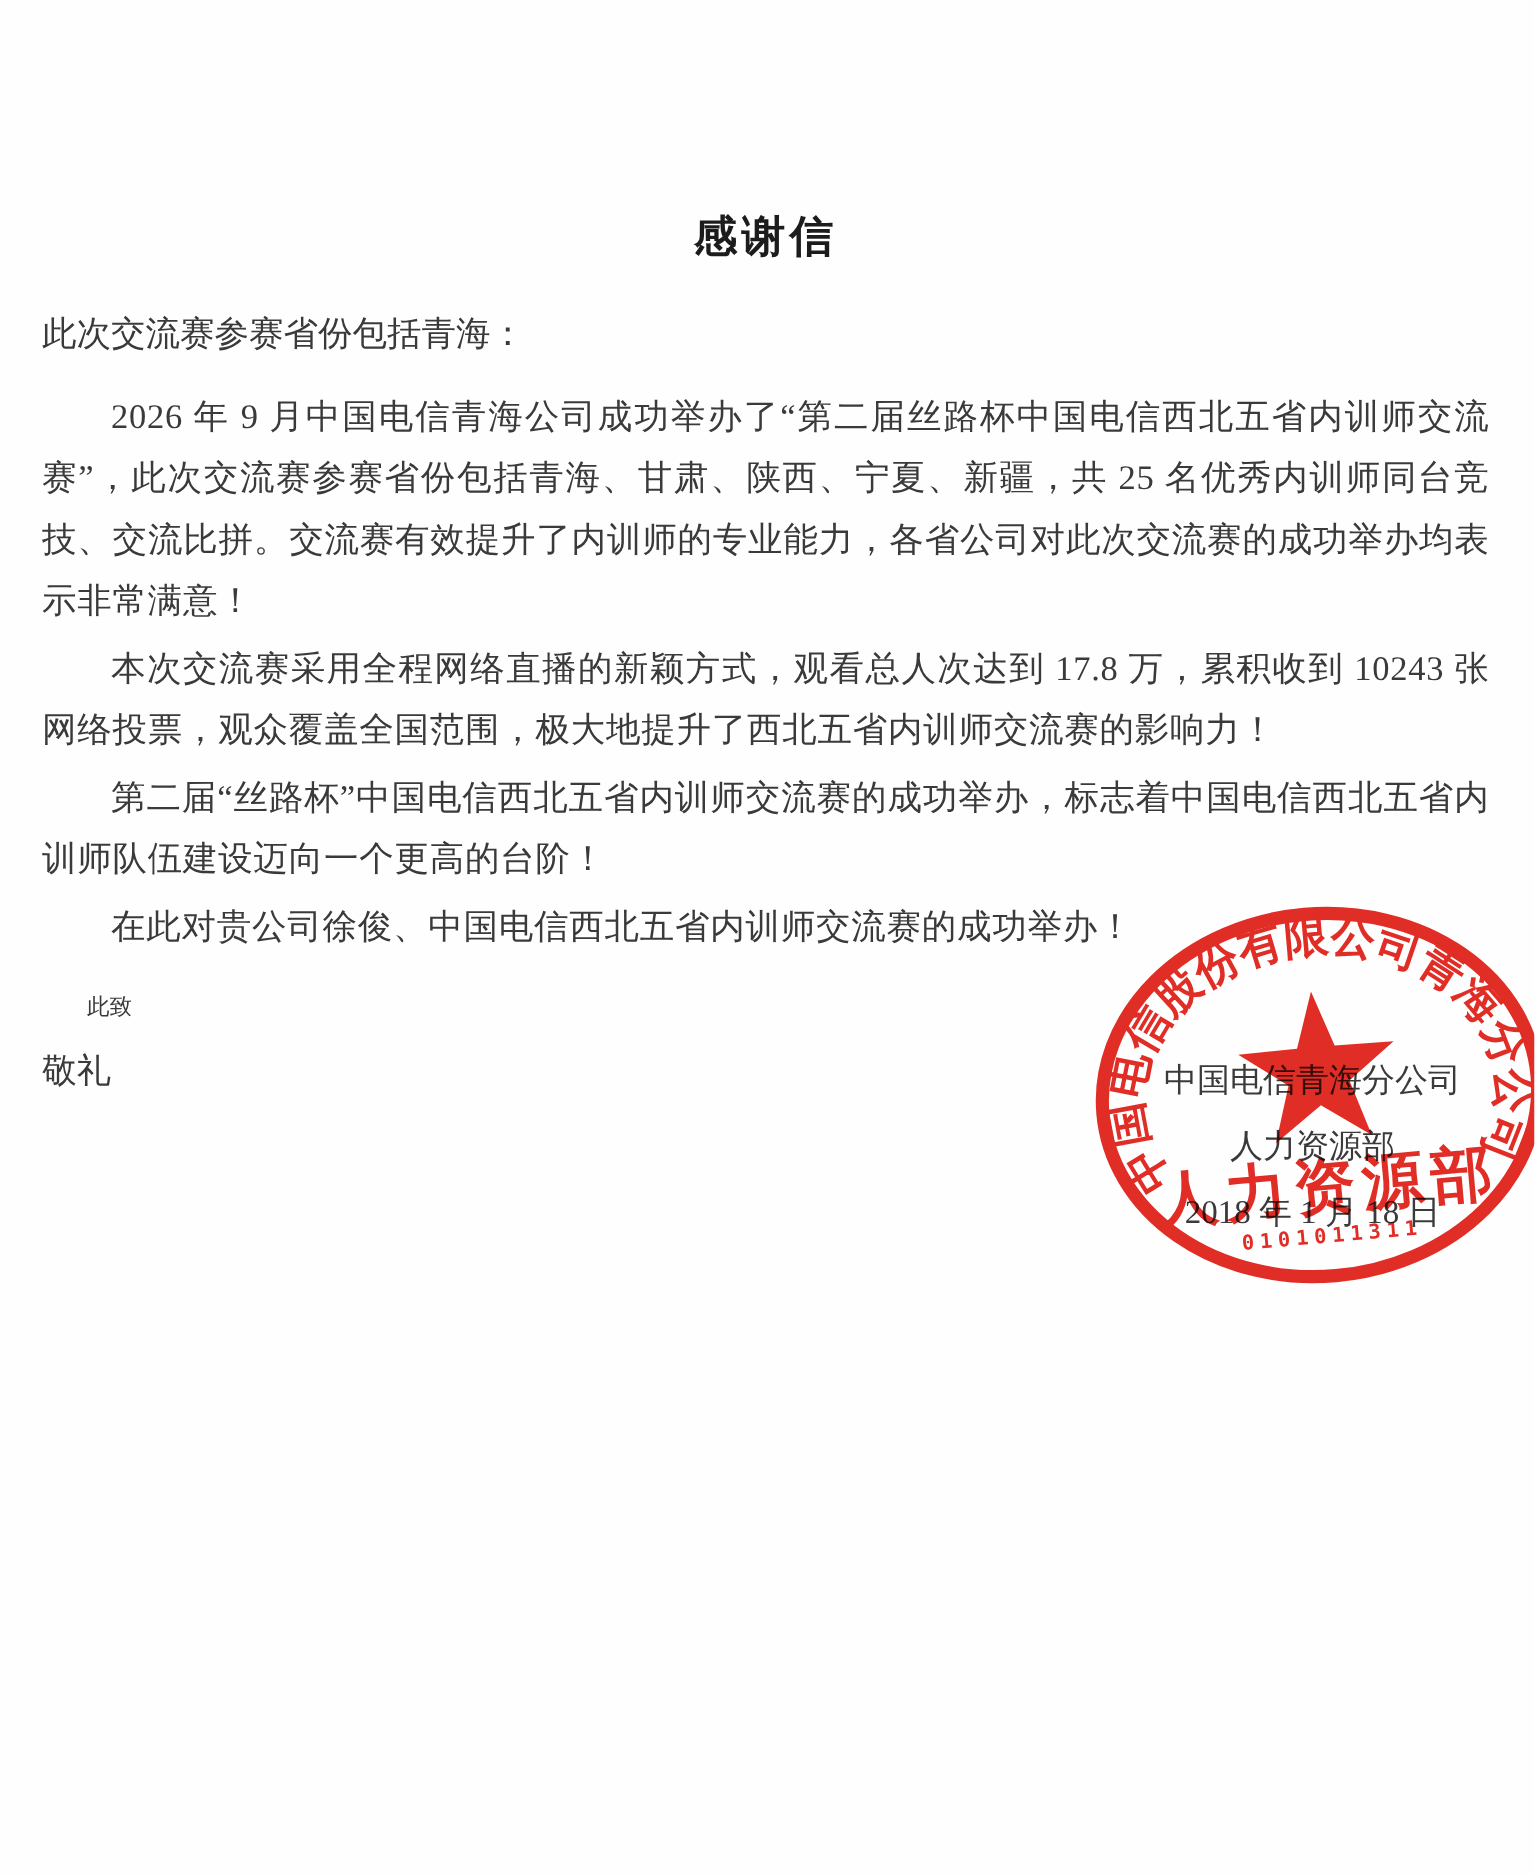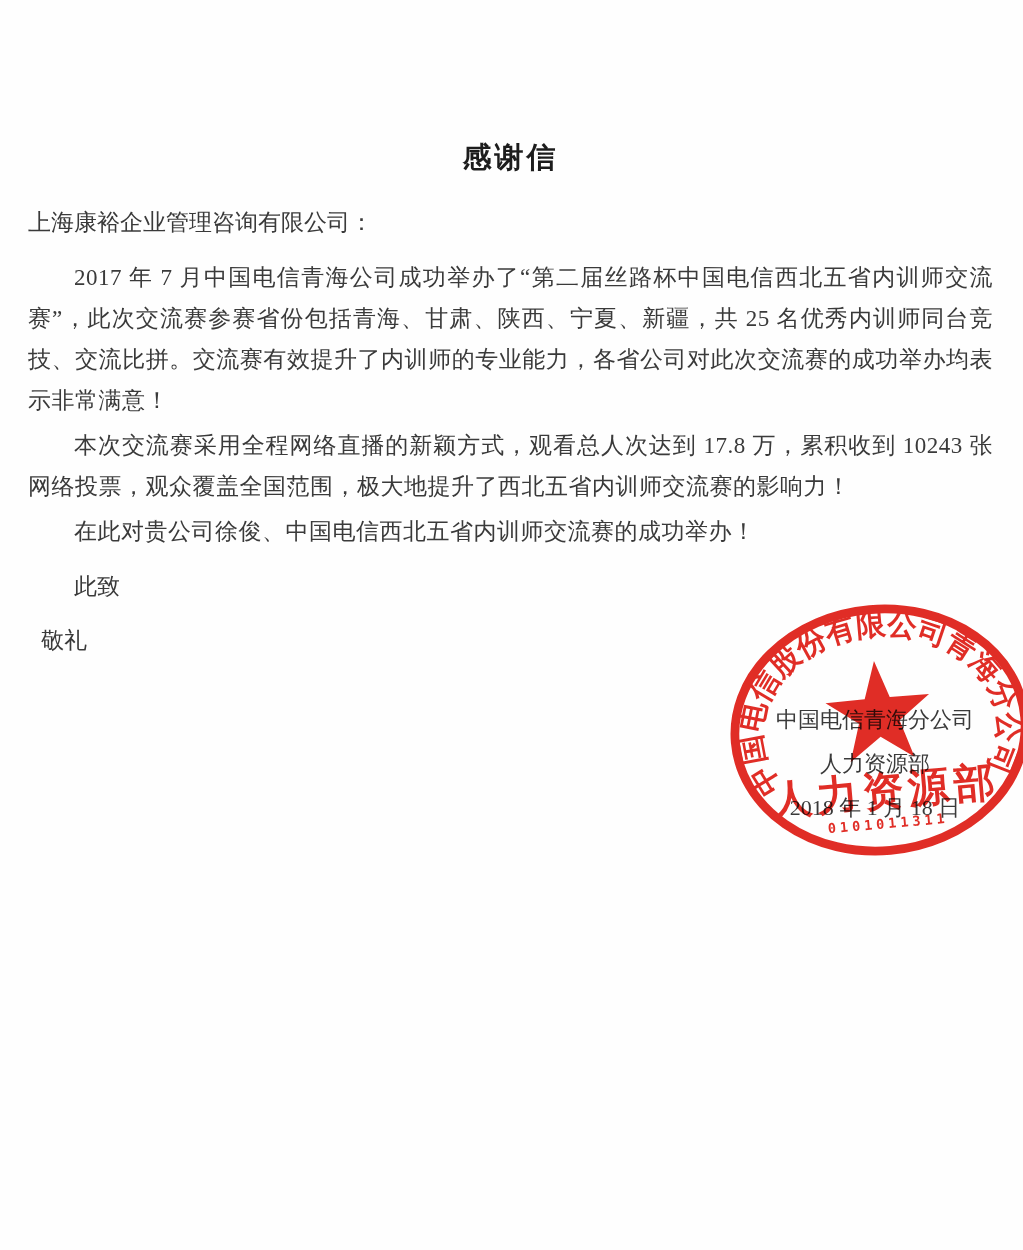--- a/index.html
+++ b/index.html
@@ -38,26 +38,26 @@
   .para {
     margin: 0 0 4px 0;
     font-size: 23px;
     line-height: 41px;
     text-align: justify;
     text-indent: 2em;
     letter-spacing: 0.5px;
   }
   .closing-cizhi {
     margin: 14px 0 0 0;
-    font-size: 23px;
+    font-size: 15px;
     line-height: 41px;
     text-indent: 2em;
   }
   .closing-jingli {
-    margin: 13px;
+    margin: 0;
     font-size: 23px;
     line-height: 41px;
   }
   .signature {
     position: absolute;
     left: 720px;
     top: 698px;
     width: 310px;
     text-align: center;
     font-size: 22px;
@@ -97,24 +97,25 @@
   }
 </style>
 </head>
 <body>
 
 <div class="page">
 
   <div class="content">
     <h1 class="title">感谢信</h1>
 
-    <p class="salutation">上海康裕企业管理咨询有限公司：</p>
+    <p class="salutation">此次交流赛参赛省份包括青海：</p>
 
-    <p class="para">2017 年 7 月中国电信青海公司成功举办了“第二届丝路杯中国电信西北五省内训师交流赛”，此次交流赛参赛省份包括青海、甘肃、陕西、宁夏、新疆，共 25 名优秀内训师同台竞技、交流比拼。交流赛有效提升了内训师的专业能力，各省公司对此次交流赛的成功举办均表示非常满意！</p>
+    <p class="para">2026 年 9 月中国电信青海公司成功举办了“第二届丝路杯中国电信西北五省内训师交流赛”，此次交流赛参赛省份包括青海、甘肃、陕西、宁夏、新疆，共 25 名优秀内训师同台竞技、交流比拼。交流赛有效提升了内训师的专业能力，各省公司对此次交流赛的成功举办均表示非常满意！</p>
     <p class="para">本次交流赛采用全程网络直播的新颖方式，观看总人次达到 17.8 万，累积收到 10243 张网络投票，观众覆盖全国范围，极大地提升了西北五省内训师交流赛的影响力！</p>
+    <p class="para">第二届“丝路杯”中国电信西北五省内训师交流赛的成功举办，标志着中国电信西北五省内训师队伍建设迈向一个更高的台阶！</p>
     <p class="para">在此对贵公司徐俊、中国电信西北五省内训师交流赛的成功举办！</p>
 
     <p class="closing-cizhi">此致</p>
     <p class="closing-jingli">敬礼</p>
   </div>
 
   <div class="signature">
     <div class="sig-line">中国电信青海分公司</div>
     <div class="sig-line">人力资源部</div>
     <div class="sig-line">2018 年 1 月 18 日</div>

